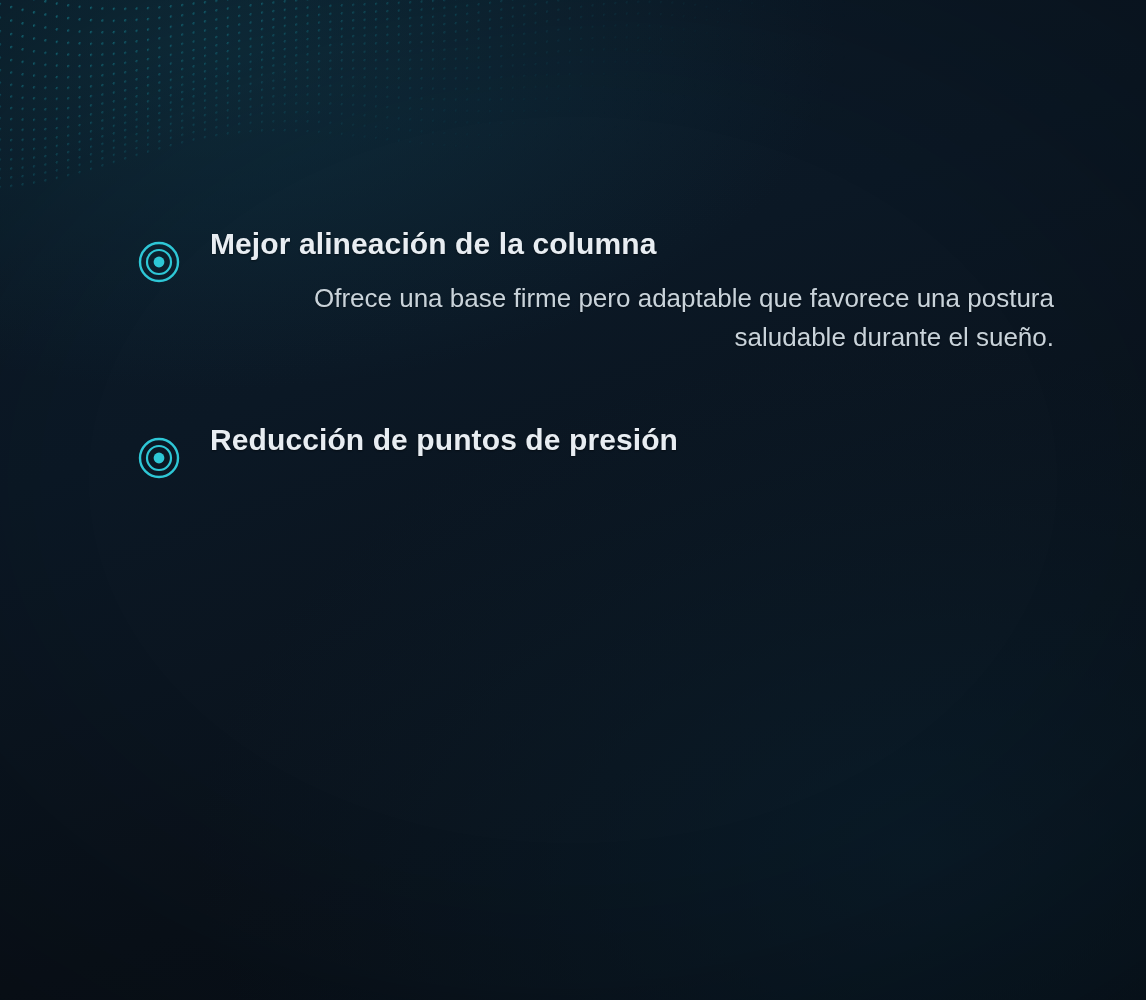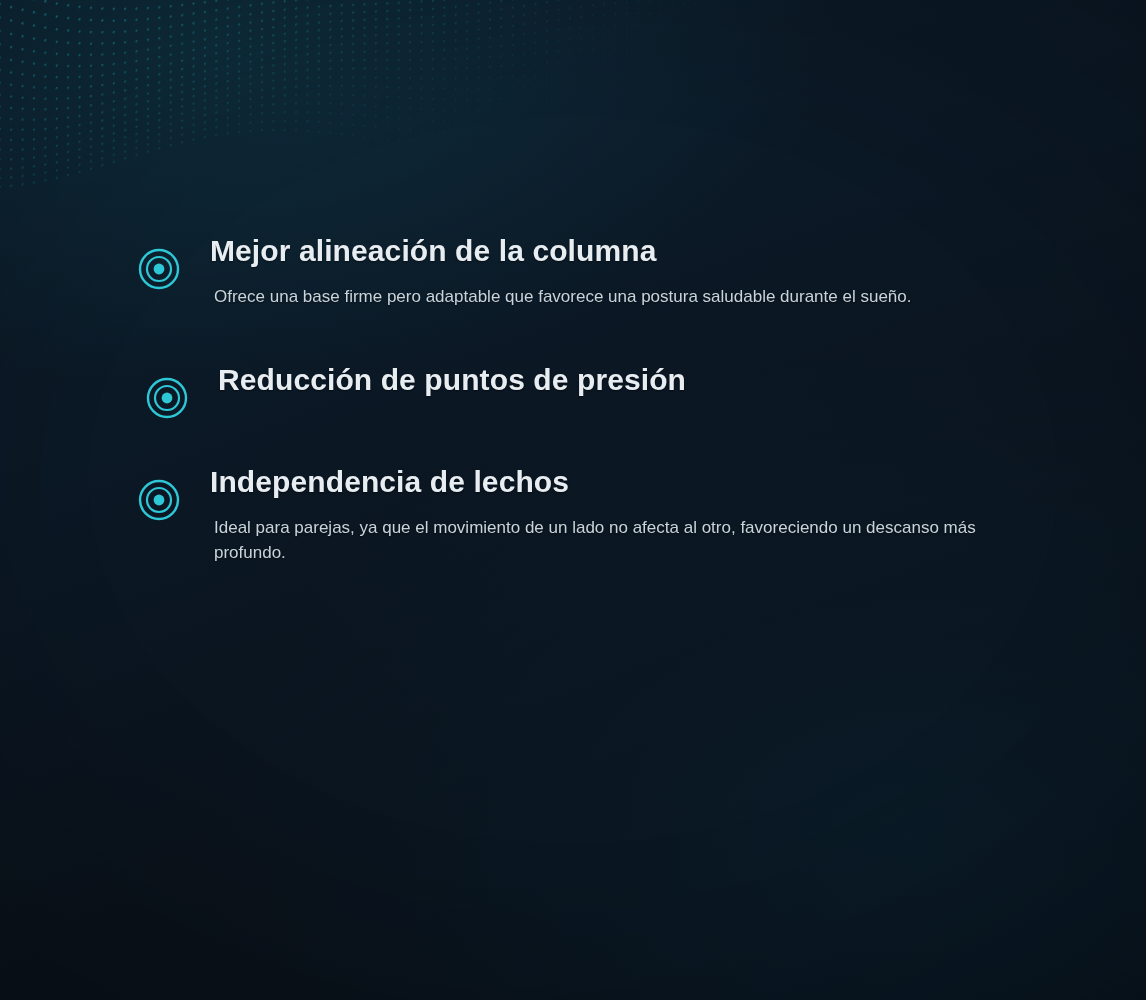--- a/index.html
+++ b/index.html
@@ -41,21 +41,21 @@
     position: absolute;
     inset: 0;
     background:
       radial-gradient(ellipse 1200px 900px at 50% 48%, rgba(0,0,0,0) 40%, rgba(0,0,0,0.35) 100%);
     pointer-events: none;
   }
 
   .content {
     position: absolute;
     left: 0;
-    top: 232px;
+    top: 225px;
     width: 1146px;
   }
 
   .feature {
     display: flex;
     align-items: flex-start;
     margin-bottom: 42px;
   }
   .feature:last-child { margin-bottom: 0; }
 
@@ -78,30 +78,31 @@
     font-size: 30px;
     font-weight: 700;
     letter-spacing: 0.1px;
     line-height: 1.25;
     margin: 0 0 14px 0;
     text-shadow: 0 1px 2px rgba(0,0,0,0.45);
   }
 
   .feature-desc {
     color: #c9d3da;
-    font-size: 17px;
+    font-size: 26px;
     font-weight: 400;
     line-height: 1.5;
-    margin: 4px;
+    margin: 16px;
     max-width: 830px;
     text-shadow: 0 1px 2px rgba(0,0,0,0.4);
+    text-align: right;
   }
 
   .sp-1 { margin-bottom: 48px; }
-  .sp-2 { margin-bottom: 44px; padding-left: 8px; }
+  .sp-2 { margin-bottom: 44px; }
 </style>
 </head>
 <body>
 
 <div class="page">
 
   <svg class="wave-field" viewBox="0 0 900 230" xmlns="http://www.w3.org/2000/svg">
     <defs>
       <linearGradient id="fade" x1="0" y1="0" x2="1" y2="0.6">
         <stop offset="0%" stop-color="#2fd3e0" stop-opacity="0.95"></stop>
@@ -1525,28 +1526,15 @@
           <circle cx="21" cy="21" r="19" fill="none" stroke="#2ec7d6" stroke-width="2.4"></circle>
           <circle cx="21" cy="21" r="12" fill="none" stroke="#2ec7d6" stroke-width="2.2"></circle>
           <circle cx="21" cy="21" r="5.4" fill="#2ec7d6"></circle>
         </svg>
       </div>
       <div class="feature-text">
         <h3 class="feature-title">Reducción de puntos de presión</h3>
       </div>
     </div>
 
-    <div class="feature">
-      <div class="bullet-icon">
-        <svg viewBox="0 0 42 42" width="42" height="42" xmlns="http://www.w3.org/2000/svg">
-          <circle cx="21" cy="21" r="19" fill="none" stroke="#2ec7d6" stroke-width="2.4"></circle>
-          <circle cx="21" cy="21" r="12" fill="none" stroke="#2ec7d6" stroke-width="2.2"></circle>
-          <circle cx="21" cy="21" r="5.4" fill="#2ec7d6"></circle>
-        </svg>
-      </div>
-      <div class="feature-text">
-        <h3 class="feature-title">Independencia de lechos</h3>
-        <p class="feature-desc">Ideal para parejas, ya que el movimiento de un lado no afecta al otro, favoreciendo un descanso más profundo.</p>
-      </div>
-    </div>
 
   </div>
 </div>
 
 </body></html>

